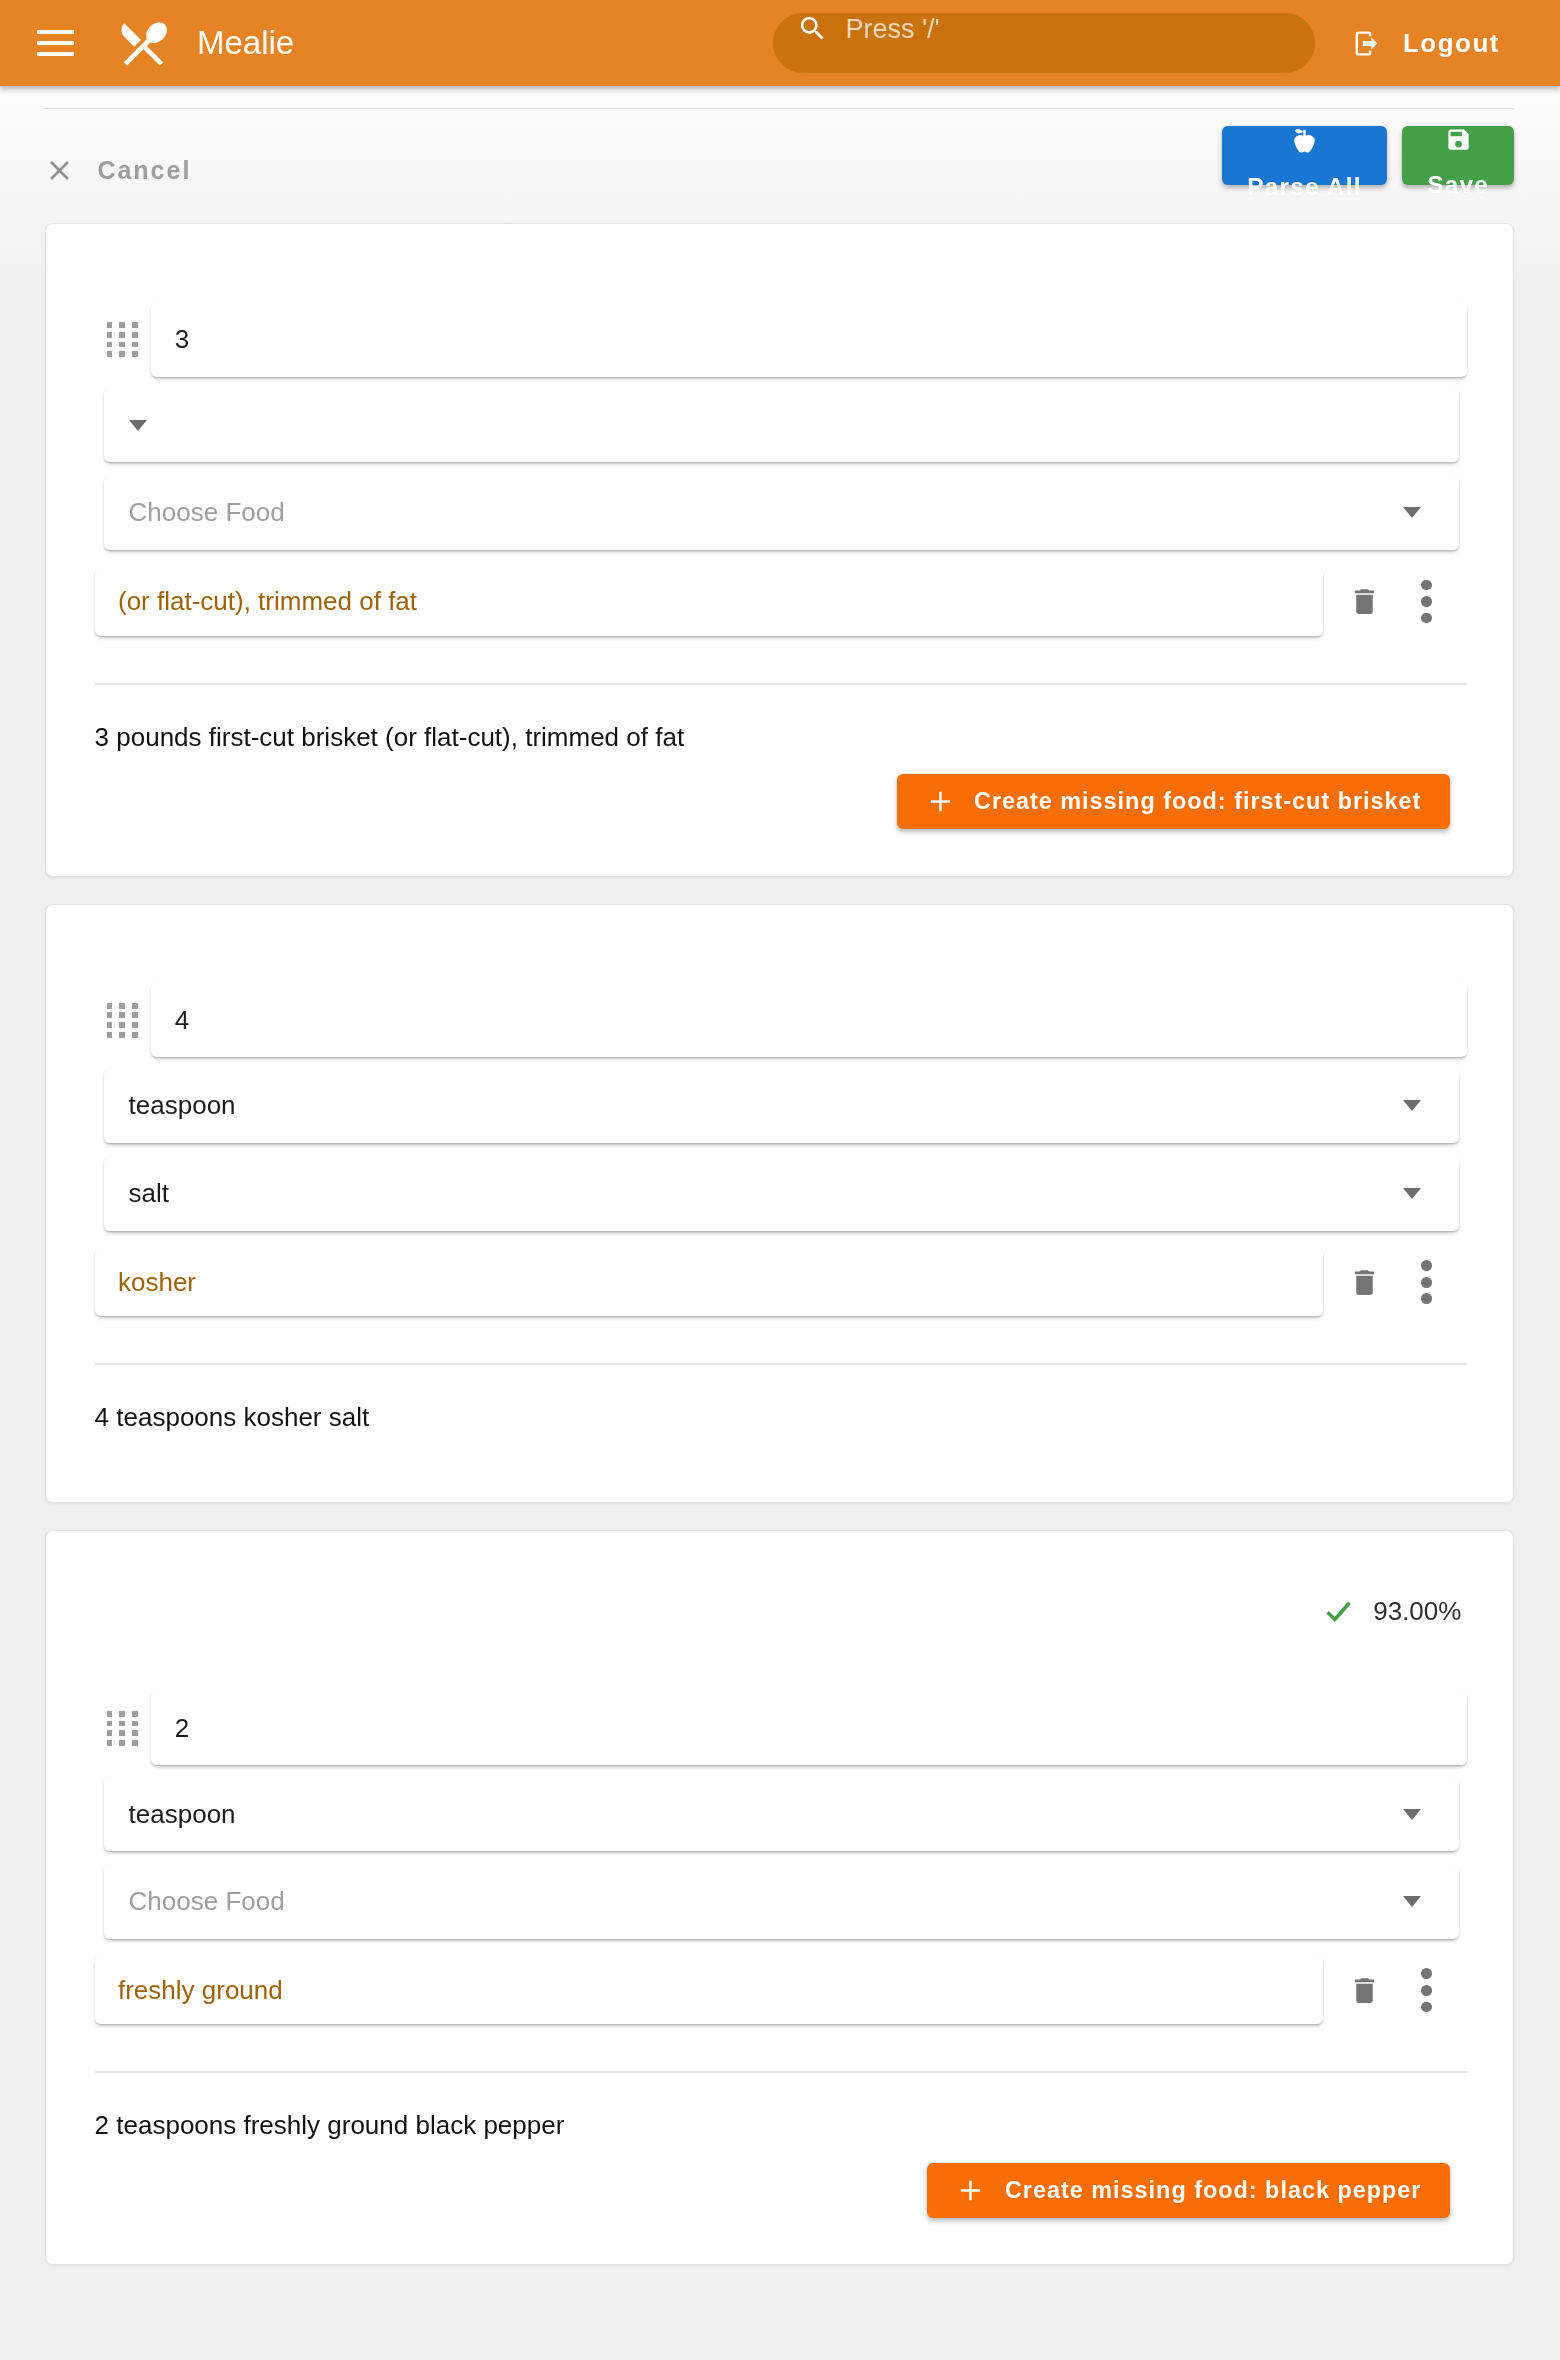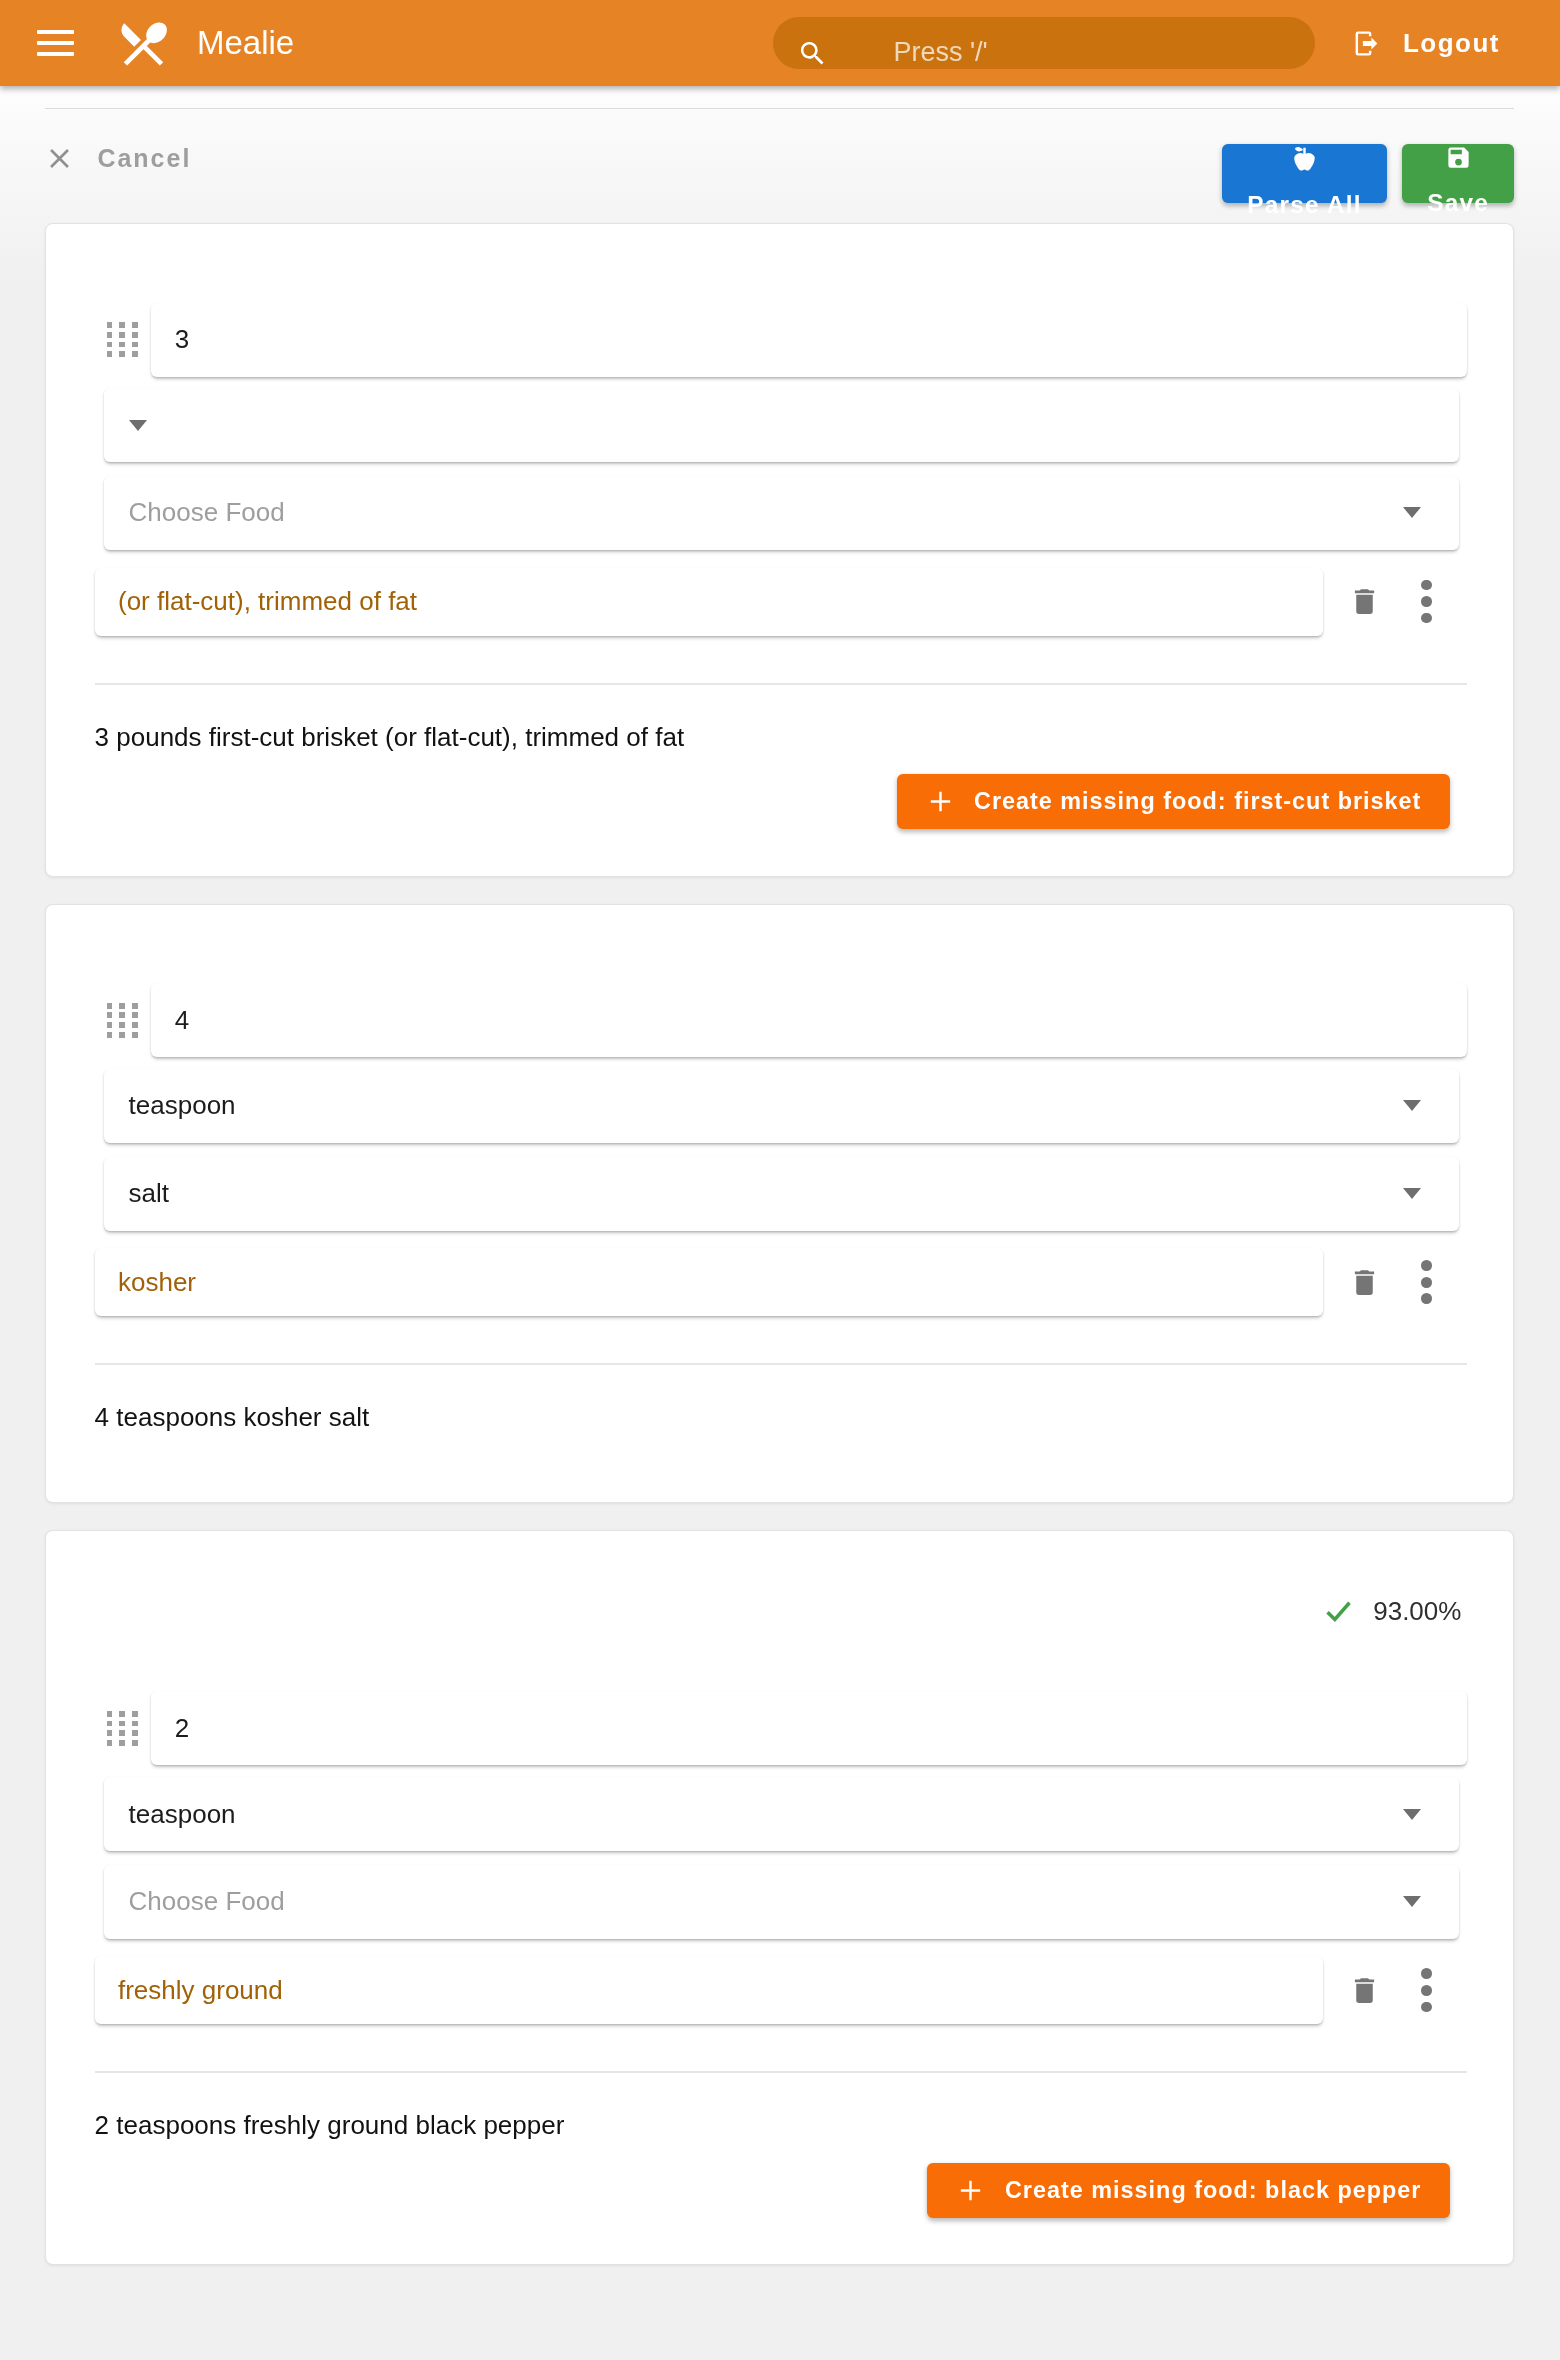--- a/index.html
+++ b/index.html
@@ -14,40 +14,40 @@
   
   .appbar{
     height:86px; background:#E58325; display:flex; align-items:center;
     box-shadow:0 2.9px 5.9px rgba(0,0,0,.30); position:relative; z-index:10;
   }
   .hamburger{ width:37px; margin-left:37px; display:flex; flex-direction:column; gap:6.8px; cursor:pointer; }
   .hamburger span{ height:3.9px; background:#fff; border-radius:1px; }
   .logo{ margin-left:41px; width:57px; height:57px; display:flex; align-items:center; }
   .app-title{ color:#fff; font-size:33px; margin-left:25px; font-weight:500; }
   .search-pill{
-    margin-left:auto; width:542px; height:52px; border-radius:31px;
-    background:#C9720E; display:flex; align-items:flex-end; padding:0 23.4px;gap:48px;
+    margin-left:auto; width:542px; height:60px; border-radius:31px;
+    background:#C9720E; display:flex; align-items:flex-start; padding:0 23.4px;
   }
   .search-pill input{
     background:transparent; border:none; outline:none; color:#fff;
     font-size:27px; margin-left:15.6px; flex:1; font-family:"Liberation Sans", sans-serif;
   }
   .search-pill input::placeholder{ color:rgba(255,255,255,.72); }
   .logout{
     display:flex; align-items:center; gap:21.5px; margin-left:37px; margin-right:60px;
     color:#fff; font-weight:700; font-size:26px; letter-spacing:1.5px; cursor:pointer;
   }
 
   
   .main{
     padding:0 46px 0 45px; min-height:2274px;
     background:linear-gradient(#FDFDFD, #F0F0F0 195px);
   }
   .top-divider{ border-top:1px solid #DBDBDB; margin:0; padding-top:0; position:relative; top:21.5px; }
-  .toolbar{ display:flex; align-items:flex-start; justify-content:space-between; padding-top:57px; height:98px; }
+  .toolbar{ display:flex; align-items:flex-end; justify-content:space-between; padding-top:25px; height:98px; }
   .cancel{ display:flex; align-items:center; gap:23.4px; color:#9E9E9E; font-size:25px; font-weight:700; letter-spacing:2px; cursor:pointer; }
   .action-buttons{ display:flex; gap:15.6px; }
   .btn{
     height:59px; display:flex; align-items:center; gap:17.6px; padding:0 25px;
     border-radius:5.9px; color:#fff; font-weight:700; font-size:24.4px; letter-spacing:1.2px;
     border:none; cursor:pointer; box-shadow:0 2.9px 4.9px rgba(0,0,0,.28);
     font-family:"Liberation Sans", sans-serif;
     flex-direction:column;
   }
   .btn-blue{ background:#1976D2; }

